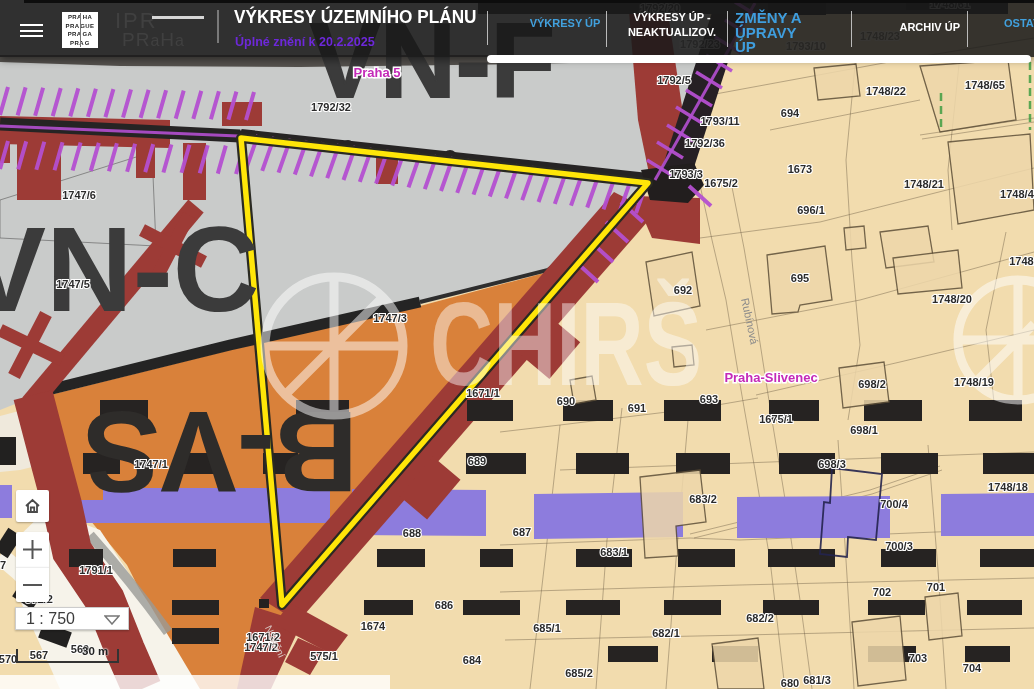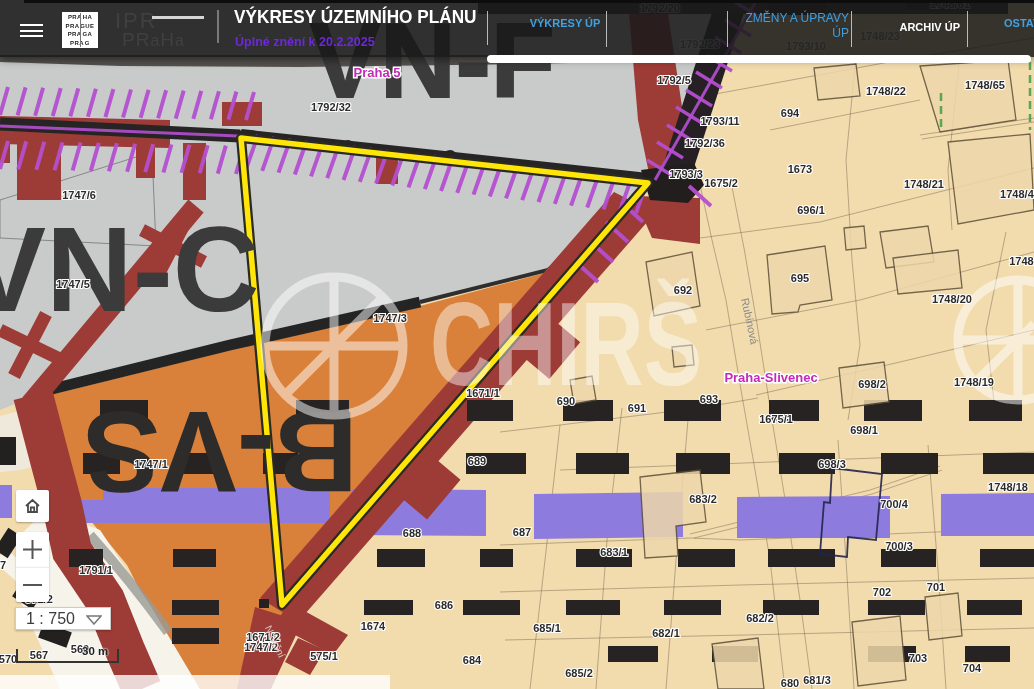--- a/index.html
+++ b/index.html
@@ -330,24 +330,25 @@
 <div class="abs" style="left:234px;top:6px;color:#fff;font-size:18.5px;font-weight:bold;transform:scaleX(0.93);transform-origin:left;white-space:nowrap;">VÝKRESY ÚZEMNÍHO PLÁNU</div>
 
 <div class="abs" style="left:235px;top:35px;color:#6d28d9;font-size:12.5px;font-weight:bold;">Úplné znění k 20.2.2025</div>
 
 <div class="abs" style="left:487px;top:11px;width:1px;height:34px;background:#ddd;opacity:0.8;"></div>
 
 <div class="abs" style="left:522px;top:17px;width:86px;color:#41a0dd;font-size:11px;font-weight:bold;text-align:center;">VÝKRESY ÚP</div>
 
 <div class="abs" style="left:606px;top:11px;width:1px;height:36px;background:#ddd;opacity:0.8;"></div>
 
+<div class="abs" style="left:616px;top:10px;width:112px;color:#fff;font-size:11px;font-weight:bold;text-align:center;line-height:14.5px;">VÝKRESY ÚP -<br>NEAKTUALIZOV.</div>
 
 <div class="abs" style="left:727px;top:11px;width:1px;height:36px;background:#ddd;opacity:0.8;"></div>
 
-<div class="abs" style="left:735px;top:11px;width:114px;color:#3f9ede;font-size:12px;font-weight:normal;text-align:right;line-height:14.5px;">ZMĚNY A ÚPRAVY<br>ÚP</div>
+<div class="abs" style="left:735px;top:11px;width:114px;color:#3f9ede;font-size:15px;font-weight:bold;text-align:left;line-height:14.5px;">ZMĚNY A ÚPRAVY<br>ÚP</div>
 
 <div class="abs" style="left:851px;top:11px;width:1px;height:36px;background:#ddd;opacity:0.8;"></div>
 
 <div class="abs" style="left:860px;top:21px;width:100px;color:#fff;font-size:11px;font-weight:bold;text-align:right;">ARCHIV ÚP</div>
 
 <div class="abs" style="left:967px;top:11px;width:1px;height:36px;background:#ddd;opacity:0.8;"></div>
 
 <div class="abs" style="left:1004px;top:17px;width:30px;overflow:hidden;color:#41a0dd;font-size:11px;font-weight:bold;white-space:nowrap;">OSTATNÍ</div>
 
 <div class="abs" style="left:487px;top:55px;width:544px;height:7.5px;background:#fff;border-radius:4px;"></div>
@@ -363,21 +364,21 @@
         <path d="M7,17.5 L26,17.5 M16.5,8 L16.5,27" stroke="#555" stroke-width="2" fill="none"></path>
       </svg>
 </div>
 
 <div class="abs" style="left:16px;top:567px;width:33px;height:35px;background:#fff;border-radius:0 0 2px 2px;box-shadow:0 1px 2px rgba(0,0,0,0.3);border-top:1px solid #eee;box-sizing:border-box;">
 <svg width="33" height="34">
         <path d="M7,17 L26,17" stroke="#555" stroke-width="2" fill="none"></path>
       </svg>
 </div>
 
-<div class="abs" style="left:15px;top:607px;width:96px;height:23px;background:#fff;border:1px solid #ccc;box-sizing:border-box;box-shadow:0 1px 2px rgba(0,0,0,0.25);">
+<div class="abs" style="left:15px;top:607px;width:114px;height:23px;background:#fff;border:1px solid #ccc;box-sizing:border-box;box-shadow:0 1px 2px rgba(0,0,0,0.25);">
 <span style="position:absolute;left:10px;top:2px;font-size:16px;color:#3c3c3c;">1 : 750</span>
 <svg width="16" height="10" style="position:absolute;right:8px;top:7px;">
         <path d="M1,1 L15,1 L8,9 Z" fill="#fff" stroke="#777" stroke-width="1.5"></path>
       </svg>
 </div>
 
 <div class="abs" style="left:16px;top:649px;width:99px;height:12px;border-left:2px solid #333;border-right:2px solid #333;border-bottom:2px solid #333;"></div>
 
 <div class="abs" style="left:82px;top:645px;font-size:11.5px;font-weight:bold;color:#222;text-shadow:0 0 2px #fff,0 0 2px #fff;">30 m</div>
 

